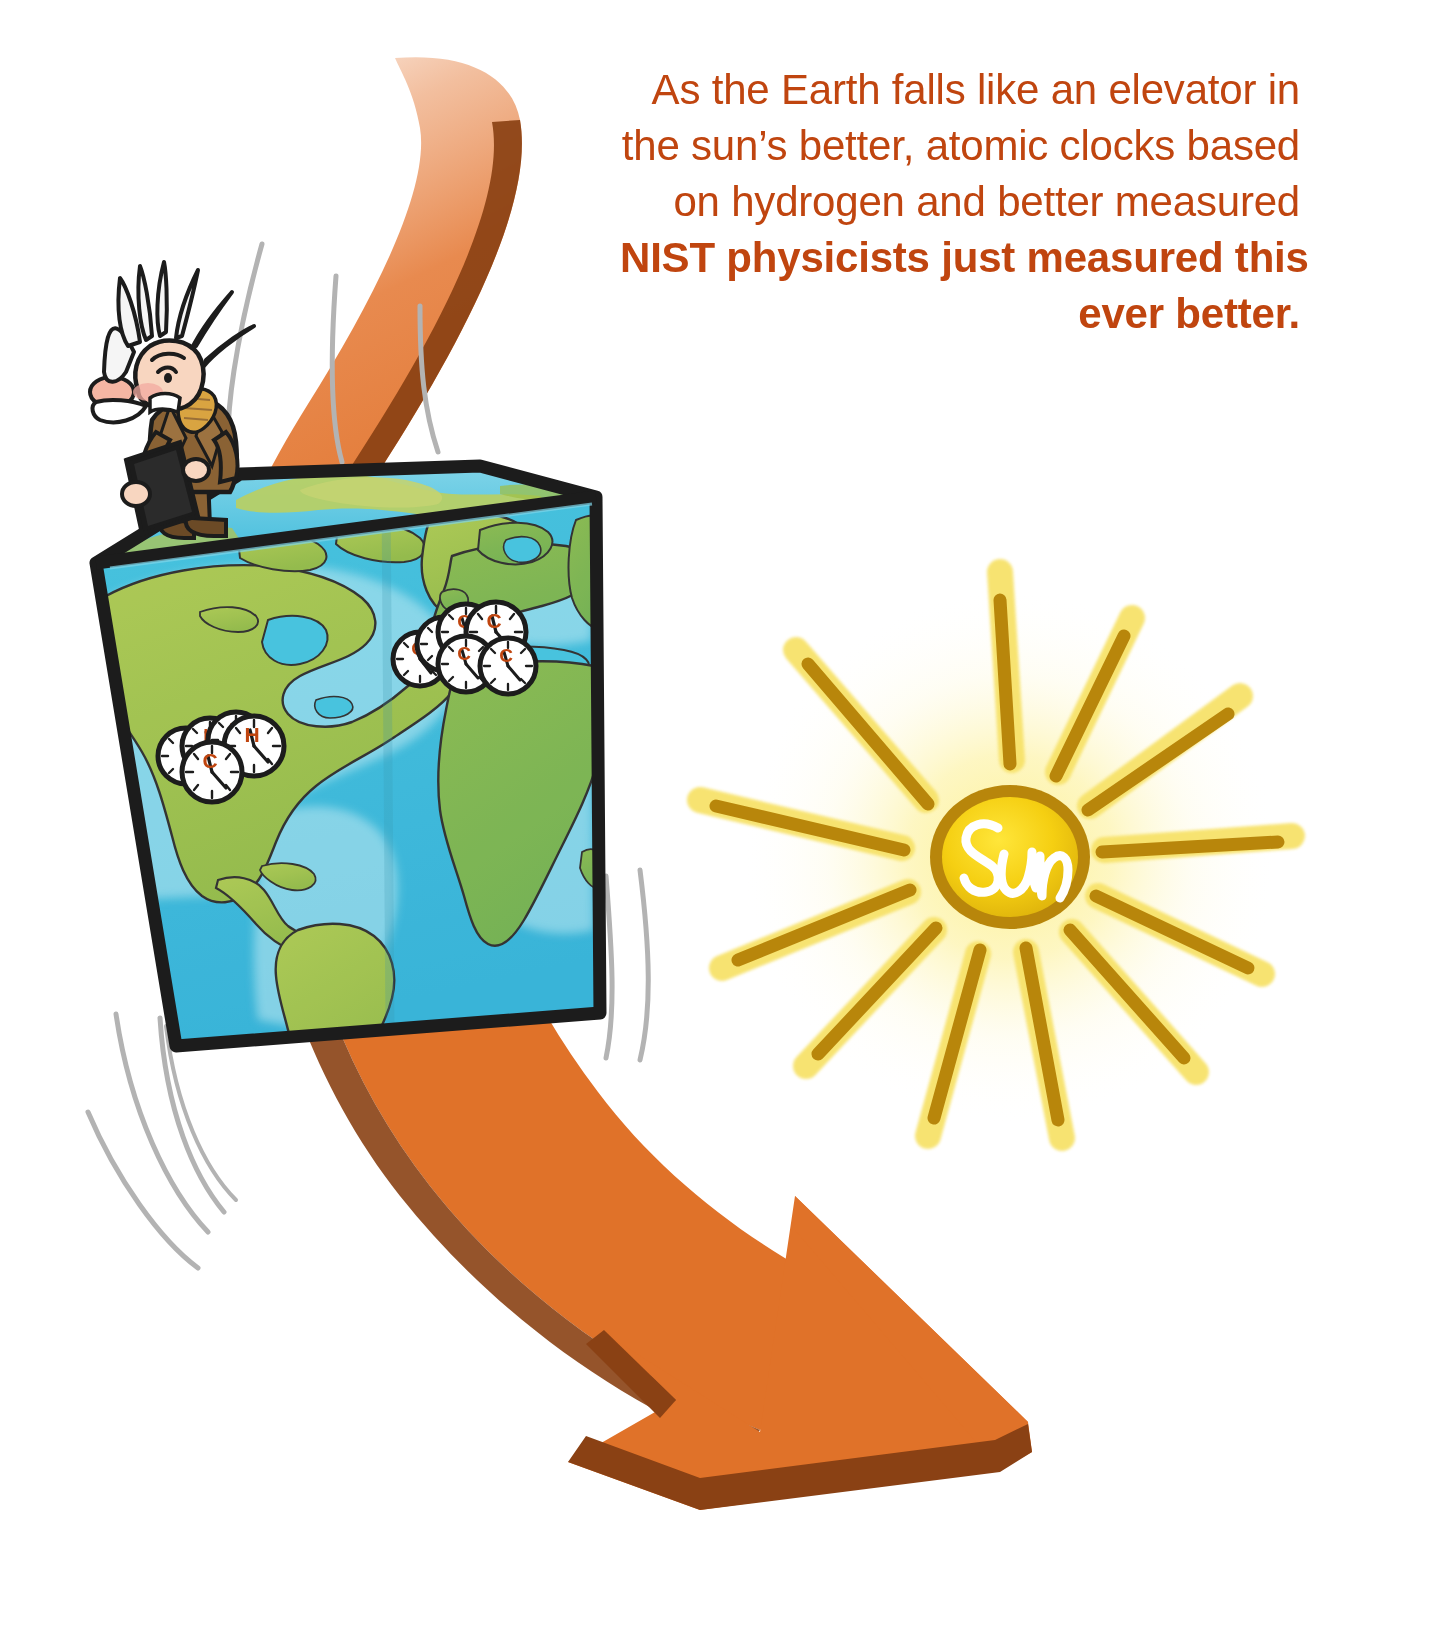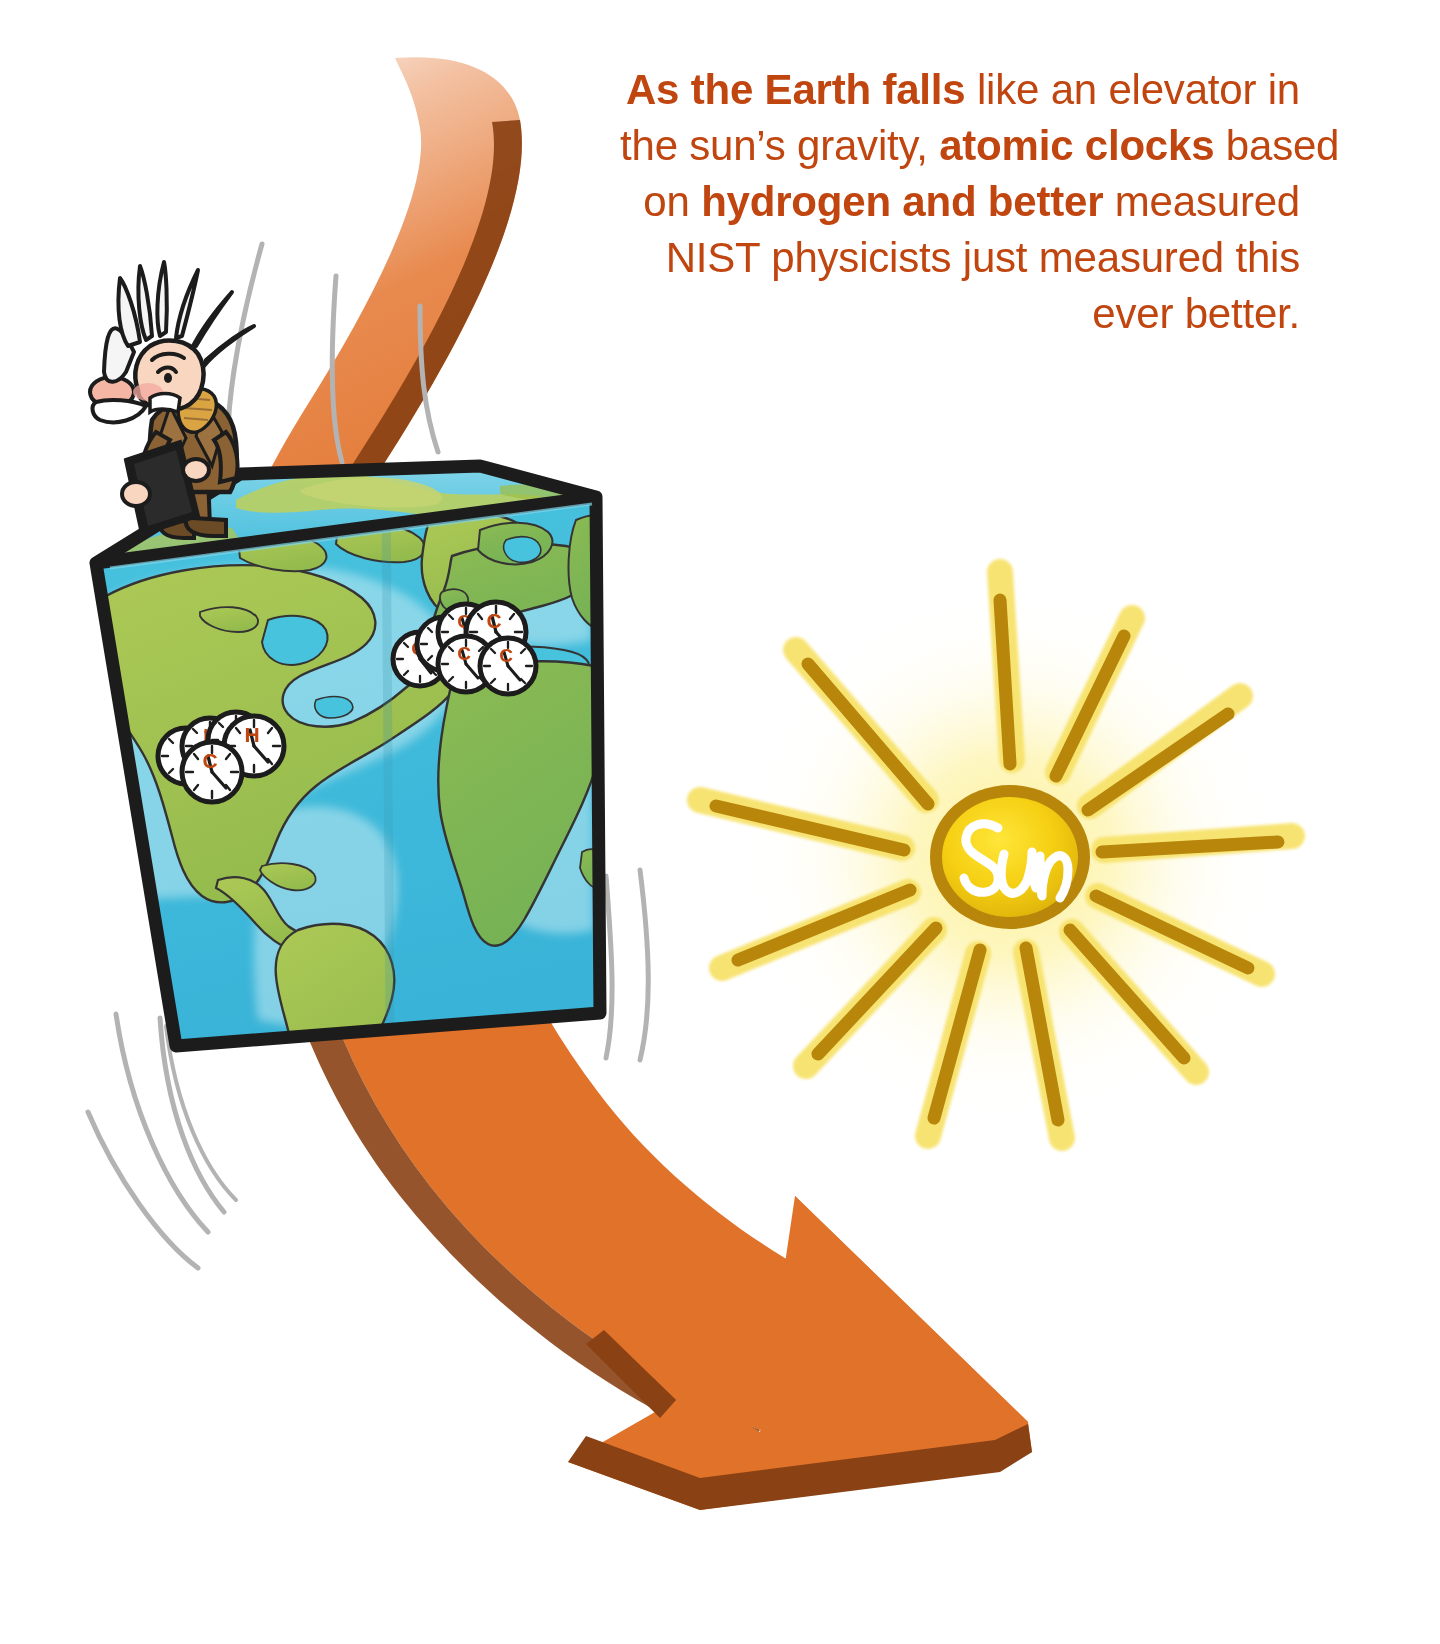--- a/index.html
+++ b/index.html
@@ -18,22 +18,22 @@
     left:620px; top:62px;
     width:680px;
     text-align:right;
     color:#c0450f;
     font-size:42px;
     line-height:1.335;
     letter-spacing:-0.2px;
     font-weight:400;
   }
   .cap-line{display:block;white-space:nowrap;}
-  .cap-line.b{font-weight:normal;}
-  .cap-line span.em{font-weight:bold;}
+  .cap-line.b{font-weight:bold;}
+  .cap-line span.em{font-weight:normal;}
   .cap-line span.rg{font-weight:400;text-align:center;}
 
   
   .nosel{user-select:none;}
 </style>
 </head>
 <body>
 
 <div id="stage">
 
@@ -602,21 +602,21 @@
                  C 1068,882 1064,892 1060,898"></path>
       </g>
     </g>
   </svg>
 
   <div class="caption-block nosel">
     <span class="cap-line">
       <span class="em">As the Earth falls</span><span class="rg"> like an elevator in</span>
     </span>
     <span class="cap-line">
-      <span class="rg">the sun’s gravity, </span><span class="em">atomic clocks</span><span class="rg"> based</span>
+      <span class="rg">the sun’s better, </span><span class="em">atomic clocks</span><span class="rg"> based</span>
     </span>
     <span class="cap-line">
       <span class="rg">on </span><span class="em">hydrogen and better</span><span class="rg"> measured</span>
     </span>
     <span class="cap-line b">NIST physicists just measured this</span>
     <span class="cap-line b">ever better.</span>
   </div>
 
 </div>
 

